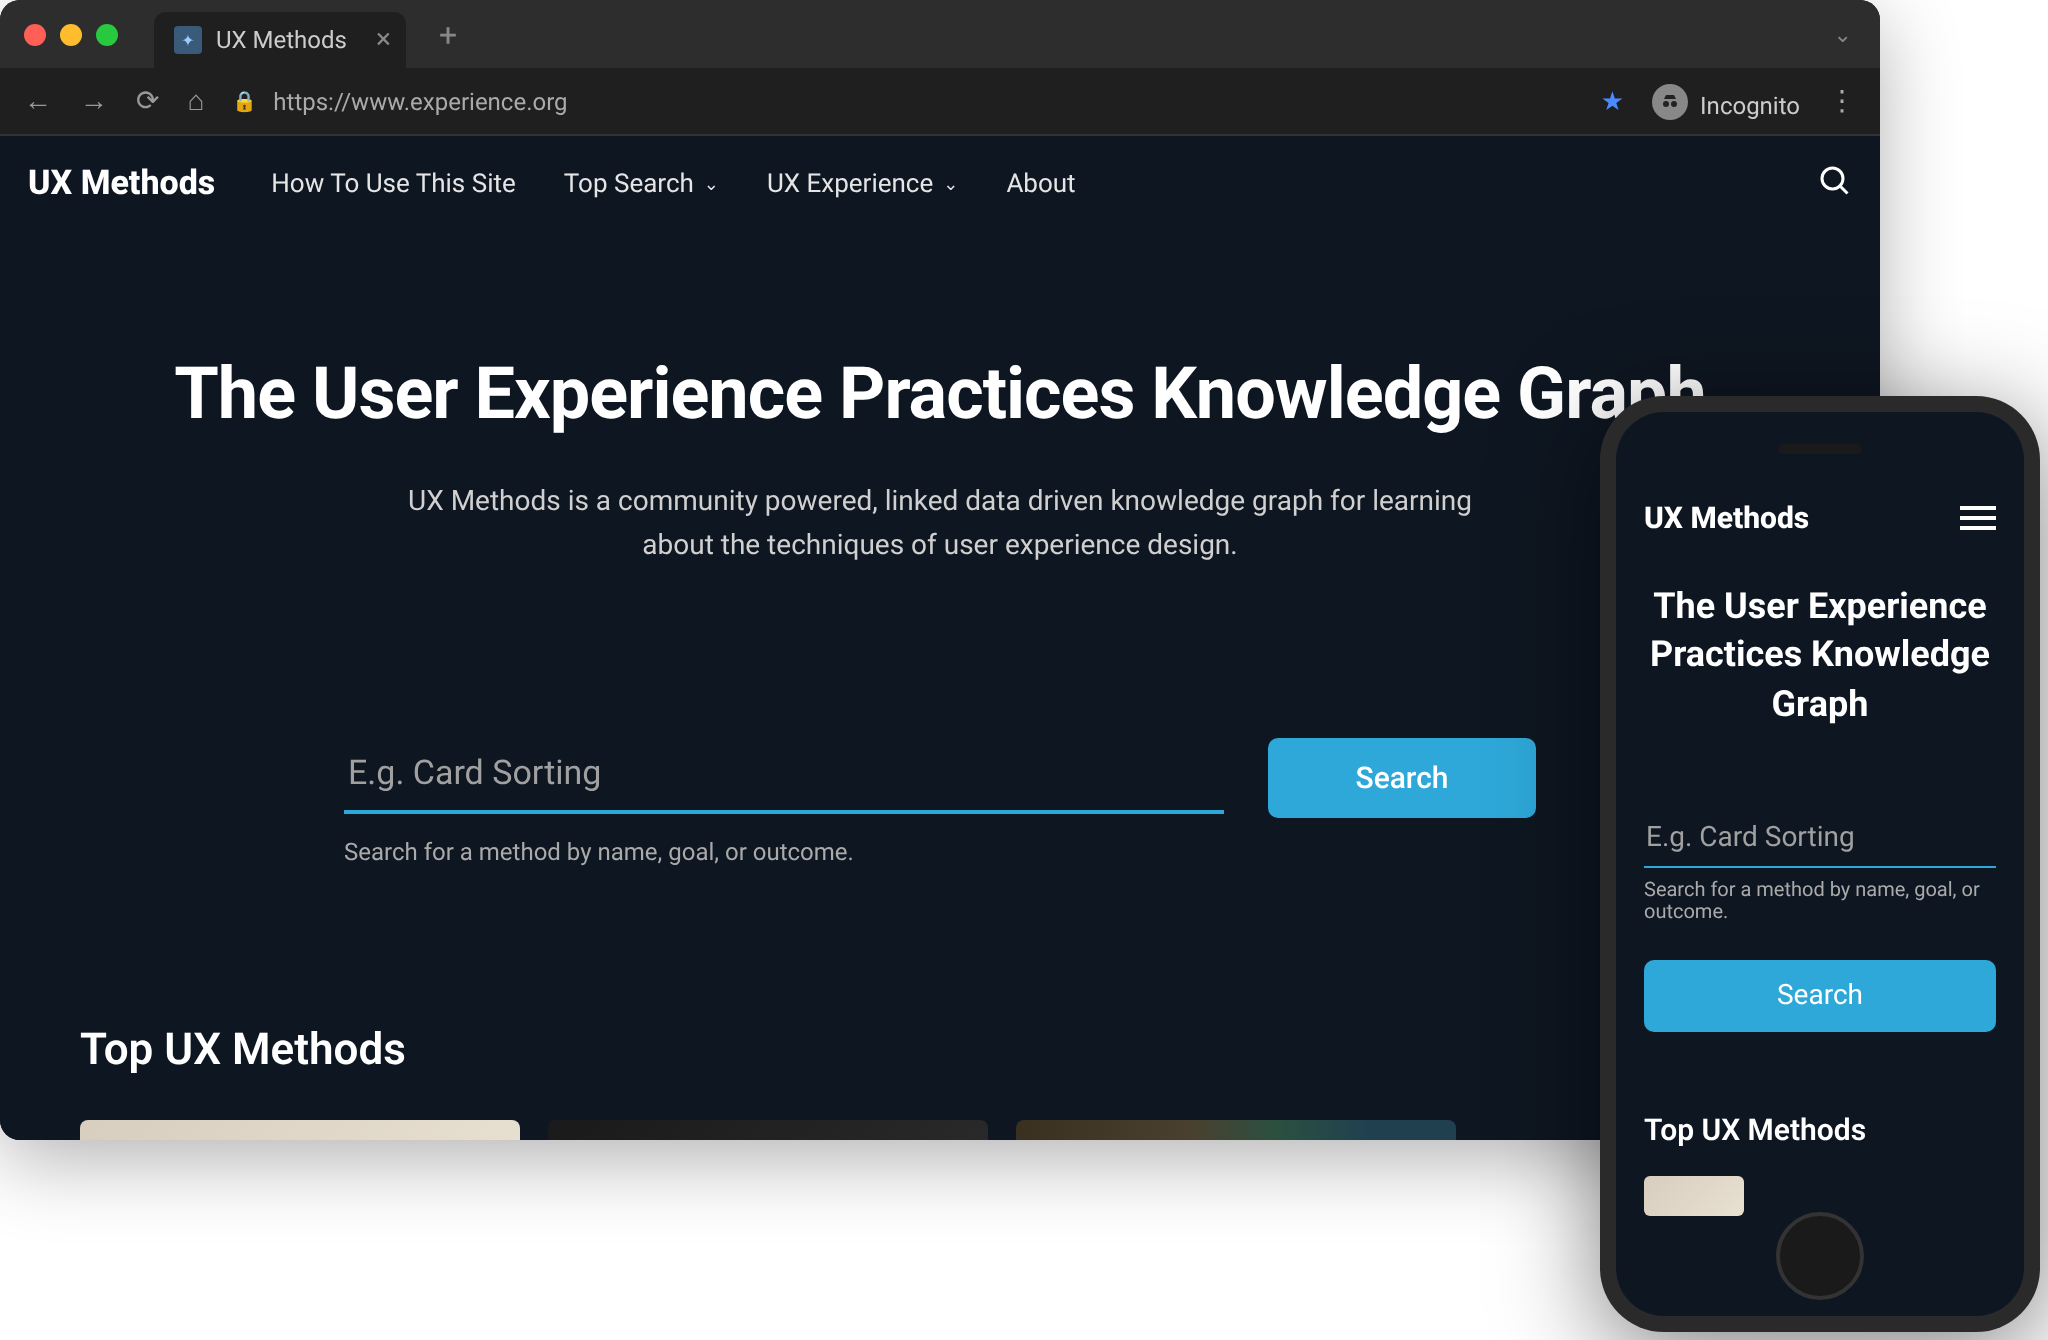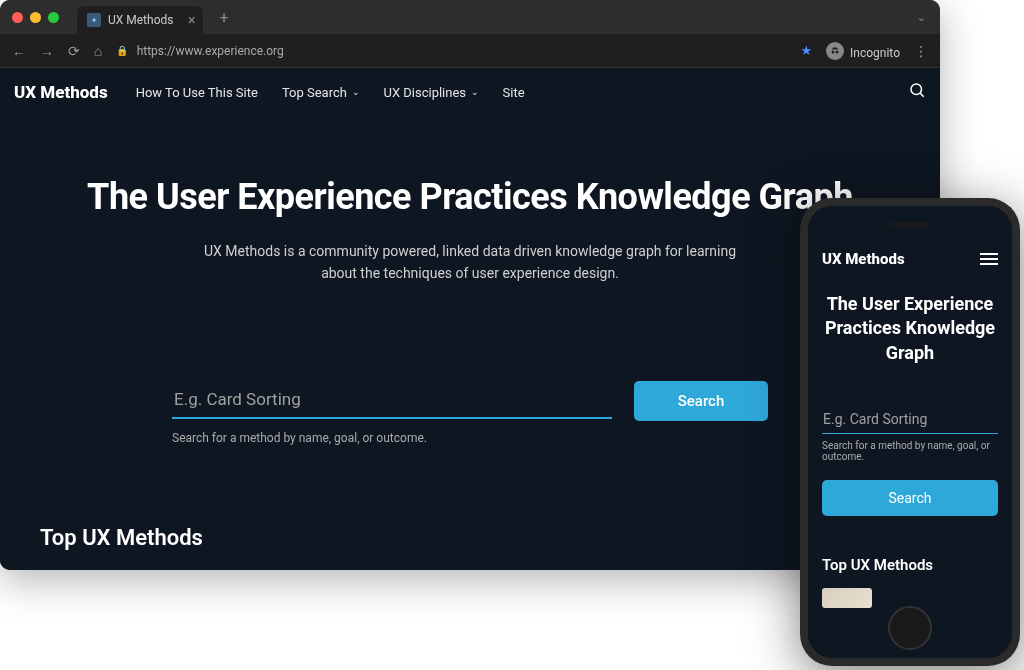--- a/index.html
+++ b/index.html
@@ -31,21 +31,21 @@
 .site-header { height: 48px; background: #0e1621; display: flex; align-items: center; padding: 0 14px; gap: 28px; }
 .logo { font-weight: 800; font-size: 17px; color: #fff; }
 .nav-links { display: flex; gap: 24px; }
 .nav-link { color: #e5e5e5; font-size: 13px; display: flex; align-items: center; gap: 5px; cursor: pointer; }
 .chev { font-size: 9px; }
 .search-icon { margin-left: auto; color: #fff; }
 .search-icon svg { width: 18px; height: 18px; }
 
 .hero { background: #0e1621; padding: 60px 0 40px; text-align: center; color: #fff; }
 .hero-title { font-size: 36px; font-weight: 700; margin-bottom: 22px; letter-spacing: -0.5px; }
-.hero-sub { font-size: 14px; color: #d0d0d0; line-height: 1.6; max-width: 540px; margin: 16px auto; }
+.hero-sub { font-size: 14px; color: #d0d0d0; line-height: 1.6; max-width: 540px; margin: 4px auto; }
 
 .search-section { background: #0e1621; padding: 40px 0 60px; display: flex; justify-content: center; gap: 22px; align-items: flex-start; }
 .search-left { width: 440px; }
 .search-input { width: 100%; background: transparent; border: none; border-bottom: 2px solid #2ea8d9; color: #fff; font-size: 17px; padding: 8px 2px; outline: none; }
 .search-input::placeholder { color: #a0a0a0; }
 .search-hint { font-size: 12px; color: #aaa; margin-top: 12px; text-align: left; }
 .search-btn { background: #2ea8d9; color: #fff; border: none; width: 134px; height: 40px; border-radius: 5px; font-size: 15px; font-weight: 500; cursor: pointer; }
 
 .top-methods { background: #0e1621; padding: 20px 40px 0; }
 .tm-header { display: flex; justify-content: space-between; align-items: center; margin-bottom: 22px; }
@@ -122,25 +122,25 @@
     <div class="logo">UX Methods</div>
     <div class="nav-links">
       <div class="nav-link">
           <span>How To Use This Site</span>
         </div>
       <div class="nav-link">
           <span>Top Search</span>
           <span class="chev">⌄</span>
         </div>
       <div class="nav-link">
-          <span>UX Disciplines</span>
+          <span>UX Experience</span>
           <span class="chev">⌄</span>
         </div>
       <div class="nav-link">
-          <span>Site</span>
+          <span>About</span>
         </div>
     </div>
     <span class="search-icon">
       <svg viewBox="0 0 24 24" fill="none" stroke="currentColor" stroke-width="2">
           <circle cx="11" cy="11" r="7"></circle>
           <line x1="21" y1="21" x2="16.5" y2="16.5"></line>
         </svg>
     </span>
   </div>
 

